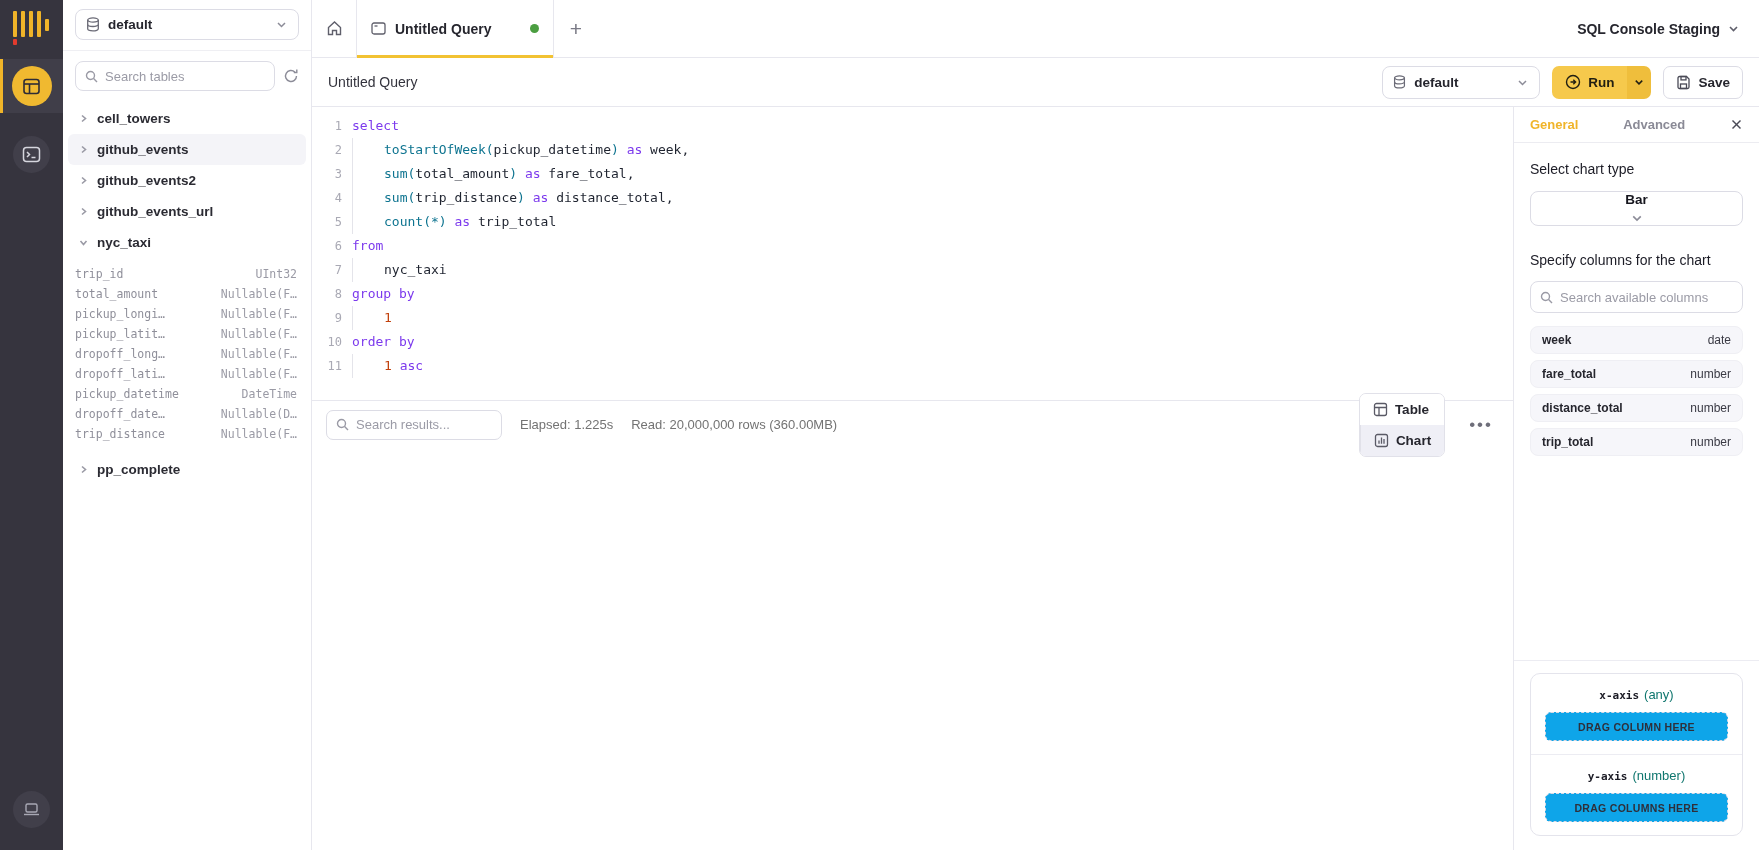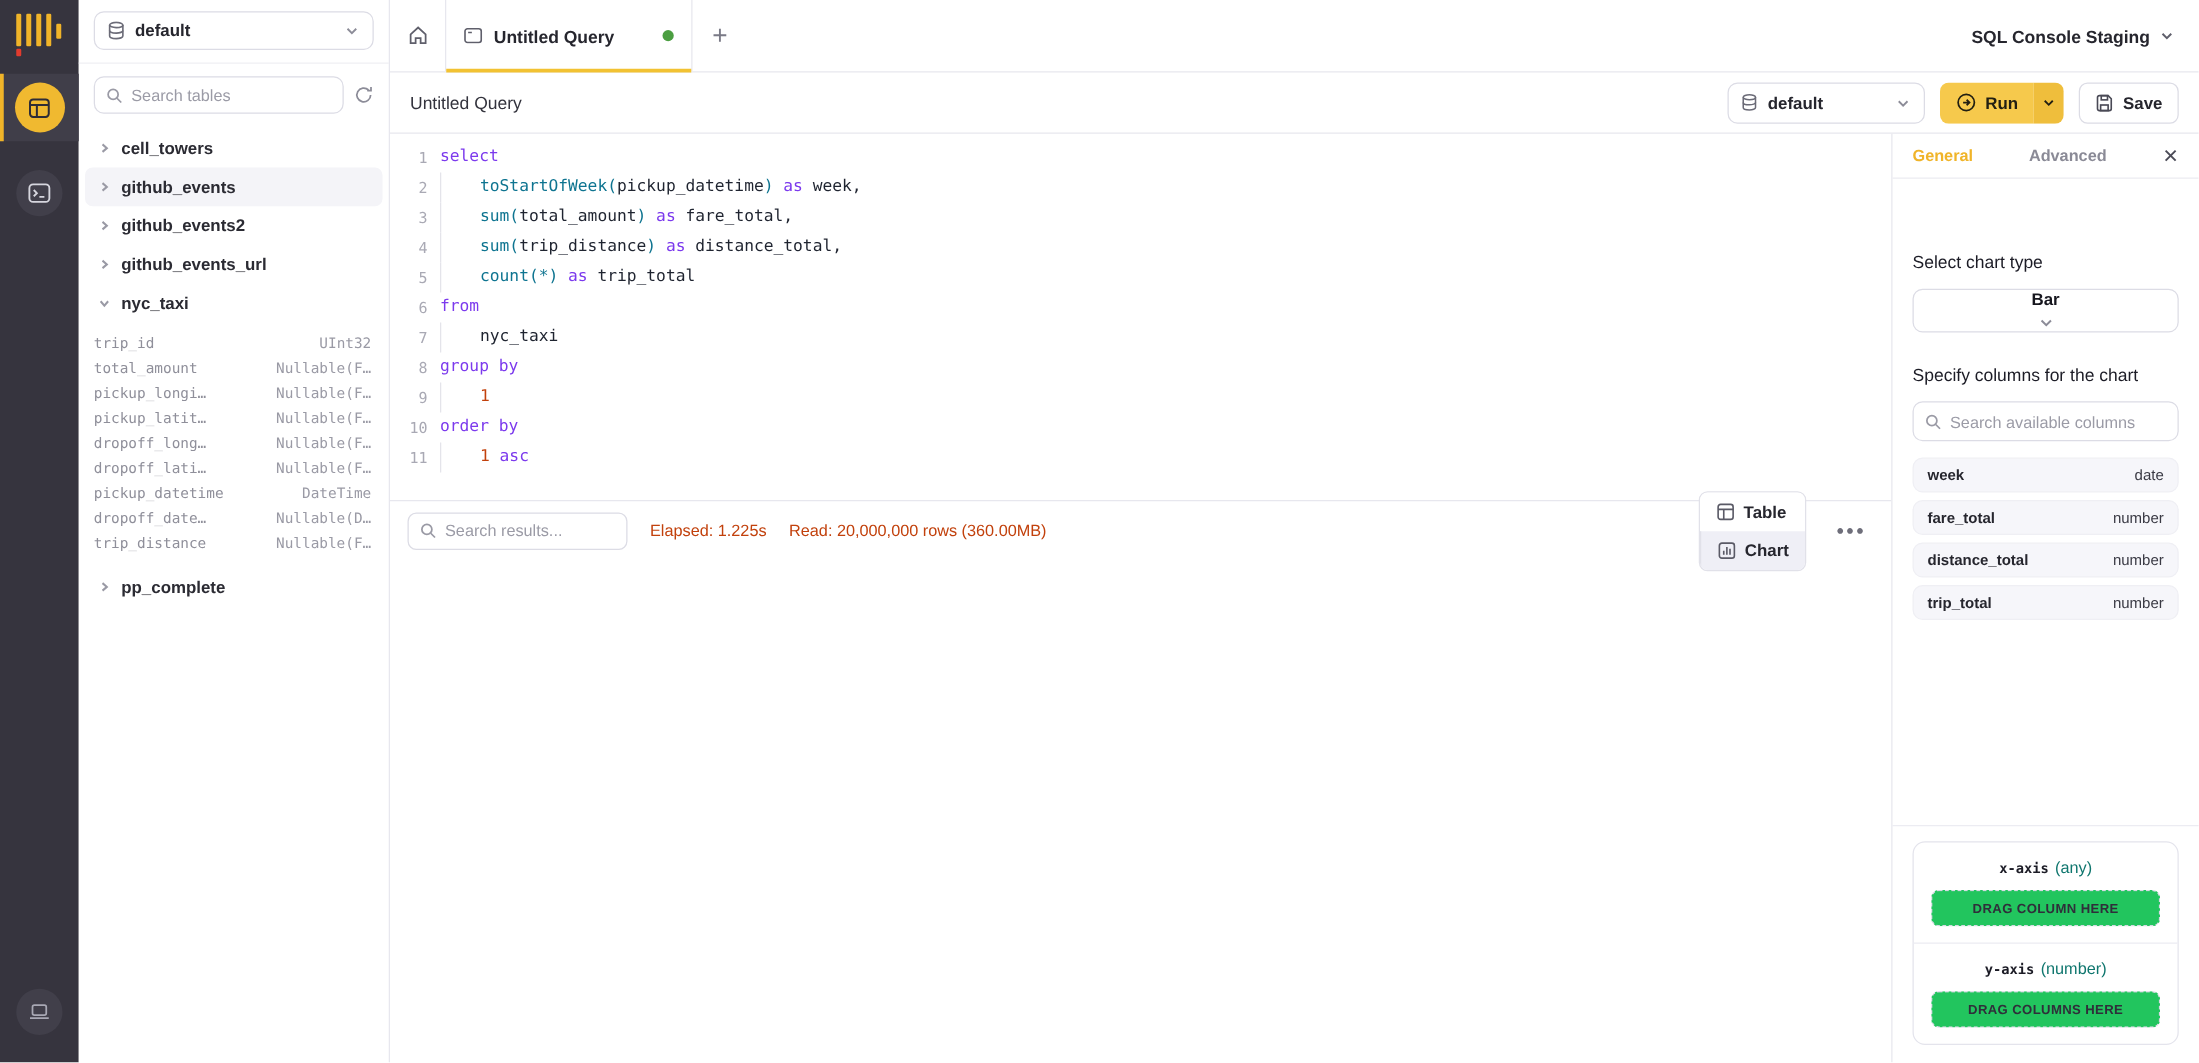--- a/index.html
+++ b/index.html
@@ -75,32 +75,32 @@
   .cl { display:flex; height:24px; line-height:24px; }
   .cl .ln { width:30px; text-align:right; color:#A9A9B4; font-size:12px; flex-shrink:0; }
   .cl .ctxt { margin-left:10px; display:flex; color:#1F2430; white-space:pre; }
   .guide { border-left:1px solid #E4E4EA; margin-right:31px; }
   .kw { color:#7C3AED; } .fn { color:#0E7490; } .num { color:#C2410C; } .tx { color:#1F2430; }
 
   
   .res-bar { height:48px; border-top:1px solid #E7E7EE; display:flex; align-items:center; padding:0 14px; gap:18px; }
   .res-search { width:176px; height:30px; border:1px solid #DCDCE5; border-radius:7px; display:flex; align-items:center; gap:7px; padding:0 9px; }
   .res-search span { font-size:13px; color:#9B9BA6; }
-  .res-stat { font-size:13px; color:#c2410c; }
+  .res-stat { font-size:13px; color:#737373; }
   .res-spacer { flex:1; }
   .seg { display:flex; border:1px solid #E1E1E9; border-radius:7px; overflow:hidden;flex-direction:column; }
   .seg-btn { height:31px; display:flex; align-items:center; gap:7px; padding:0 13px; font-size:13.5px; font-weight:600; color:#26262E; background:#fff; cursor:pointer; }
   .seg-btn.sel { background:#EFEFF6; }
   .seg-btn + .seg-btn { border-left:1px solid #E1E1E9; }
   .more-btn { color:#6E6E7A; font-size:17px; letter-spacing:2px; padding:0 6px; cursor:pointer; }
   .res-body { flex:1; display:flex; align-items:center; justify-content:center; }
   .res-msg { font-size:14px; color:#3F3F4C; }
 
   
-  .rpanel { width:246px; border-left:1px solid #E7E7EE; display:flex; flex-direction:column; flex-shrink:0;gap:40px; }
+  .rpanel { width:246px; border-left:1px solid #E7E7EE; display:flex; flex-direction:column; flex-shrink:0; }
   .rp-tabs { height:36px; border-bottom:1px solid #ECECF1; display:flex; align-items:center; padding:0 16px; gap:10px; }
   .rp-tab { font-size:13px; font-weight:600; cursor:pointer; }
   .rp-tab.gold { color:#F0B429; }
   .rp-tab.gray { color:#8A8A96; margin-left:auto; margin-right:auto; }
   .rp-close { cursor:pointer; display:flex; }
   .rp-body { flex:1; display:flex; flex-direction:column; padding:18px 16px 14px; min-height:0; }
   .rp-h { font-size:14px; font-weight:500; color:#1C1C26; }
   .rp-select { margin-top:14px; height:35px; border:1px solid #DCDCE5; border-radius:8px; display:flex; align-items:center; padding:0 11px; cursor:pointer;flex-direction:column; }
   .rp-select span { flex:1; font-size:13.5px; font-weight:600; color:#16161E; }
   .rp-h2 { margin-top:26px; }
@@ -111,21 +111,21 @@
   .pill .pn { flex:1; font-weight:600; color:#26262E; }
   .pill .pt { color:#3A3A44; }
   .rp-flex { flex:1; }
   .rp-div { border-top:1px solid #ECECF2; margin:0 -16px; }
   .axis-card { margin-top:12px; border:1px solid #E4E4EC; border-radius:10px; }
   .axis-sec { padding:11px 14px 13px; }
   .axis-sec + .axis-sec { border-top:1px solid #ECECF2; }
   .axis-lblrow { text-align:center; }
   .axis-name { font-family:"DejaVu Sans Mono", monospace; font-size:11px; font-weight:700; color:#1C1C26; }
   .axis-type { font-size:13px; color:#0f766e; margin-left:5px; }
-  .dropzone { margin-top:9px; height:29px; border:1px dashed #D8D8E4; background:#22c55e; border-radius:6px; display:flex; align-items:center; justify-content:center; font-size:10.5px; font-weight:600; letter-spacing:.3px; color:#2F2F3A; }
+  .dropzone { margin-top:9px; height:29px; border:1px dashed #D8D8E4; background:#0ea5e9; border-radius:6px; display:flex; align-items:center; justify-content:center; font-size:10.5px; font-weight:600; letter-spacing:.3px; color:#2F2F3A; }
 
   svg { display:block; }
 </style>
 </head>
 <body>
 
 <div class="app">
 
   <div class="rail">
     <div class="logo">

